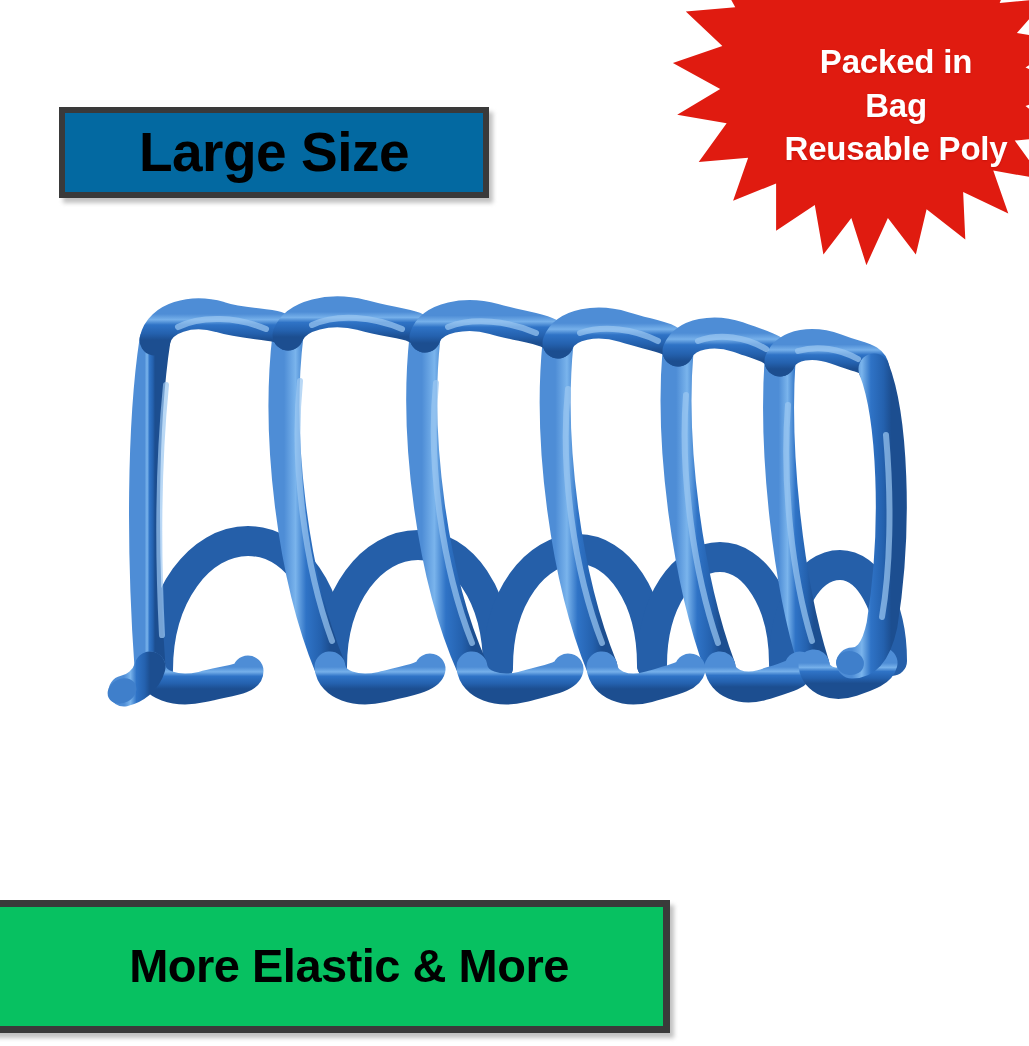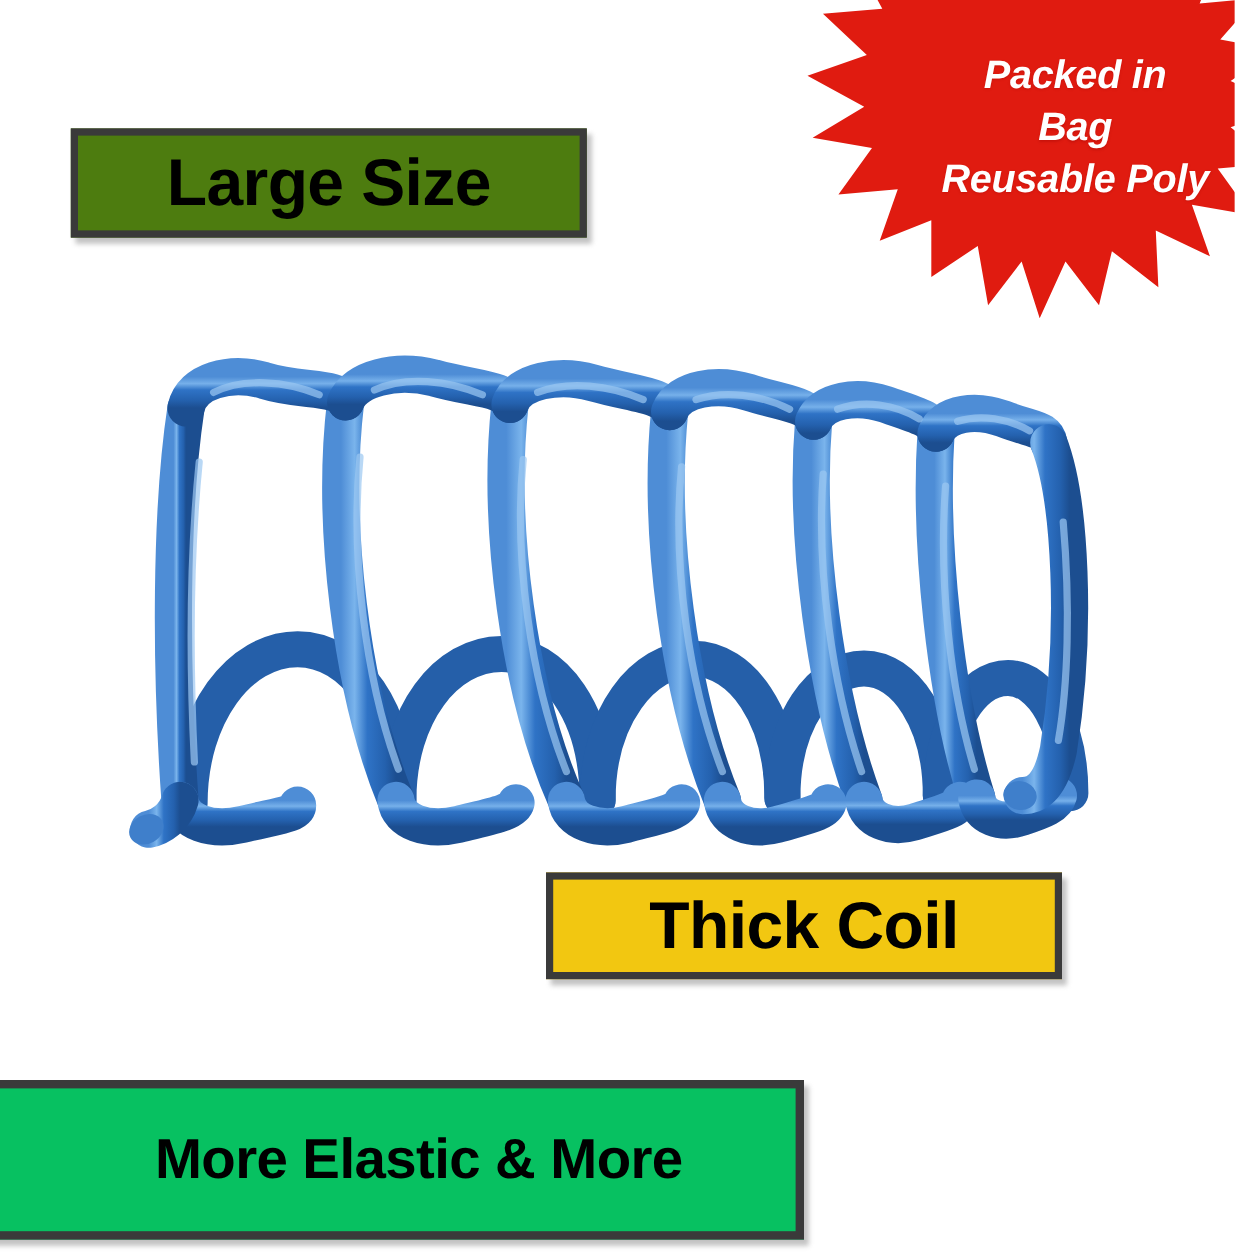--- a/index.html
+++ b/index.html
@@ -36,21 +36,21 @@
     line-height: 1.12;
     filter: drop-shadow(4px 5px 2px rgba(120,120,120,0.45));
   }
 
   #badge-large-size {
     left: 59px;
     top: 107px;
     width: 430px;
     height: 91px;
     border-width: 6px;
-    background: #4d7c0f;
+    background: #0369a1;
     font-size: 55px;
   }
 
   #badge-thick-coil {
     left: 455px;
     top: 727px;
     width: 430px;
     height: 89px;
     border-width: 6px;
     background: #f2c711;
@@ -94,21 +94,21 @@
     width: 268px;
     text-align: center;
     color: #ffffff;
     font-weight: bold;
     font-size: 33px;
     line-height: 1.32;
     letter-spacing: -0.2px;
     text-shadow: 0 1px 2px rgba(150,0,0,0.30);
     pointer-events: none;
   }
-  #starburst-text span { display: block; font-style: italic; }
+  #starburst-text span { display: block; }
 
   
   #coil {
     position: absolute;
     left: 80px;
     top: 295px;
     width: 820px;
     height: 420px;
   }
   #coil svg { display: block; width: 100%; height: 100%; overflow: visible; }
@@ -219,23 +219,20 @@
   <div id="starburst-text">
     <span>Packed in</span>
     <span>Bag</span>
     <span>Reusable Poly</span>
   </div>
 
   <div class="badge" id="badge-large-size">
     <span>Large Size</span>
   </div>
 
-  <div class="badge" id="badge-thick-coil">
-    <span>Thick Coil</span>
-  </div>
 
   <div class="badge" id="badge-durable">
     <span class="txt">
       <span>More Elastic &amp; More</span><br>
     </span>
   </div>
 
 </div>
 
 </body></html>

